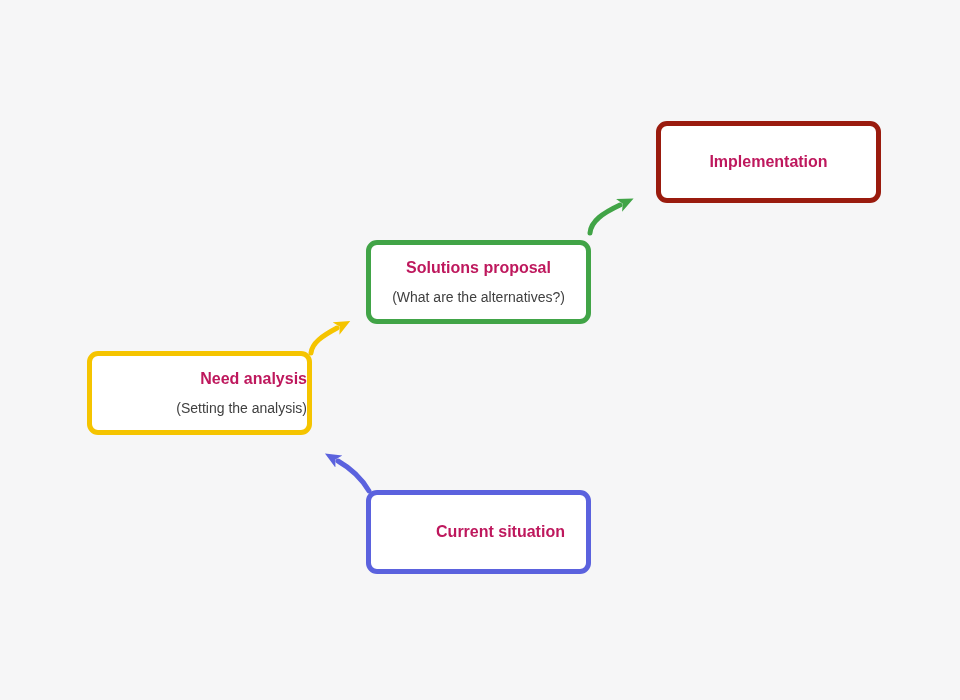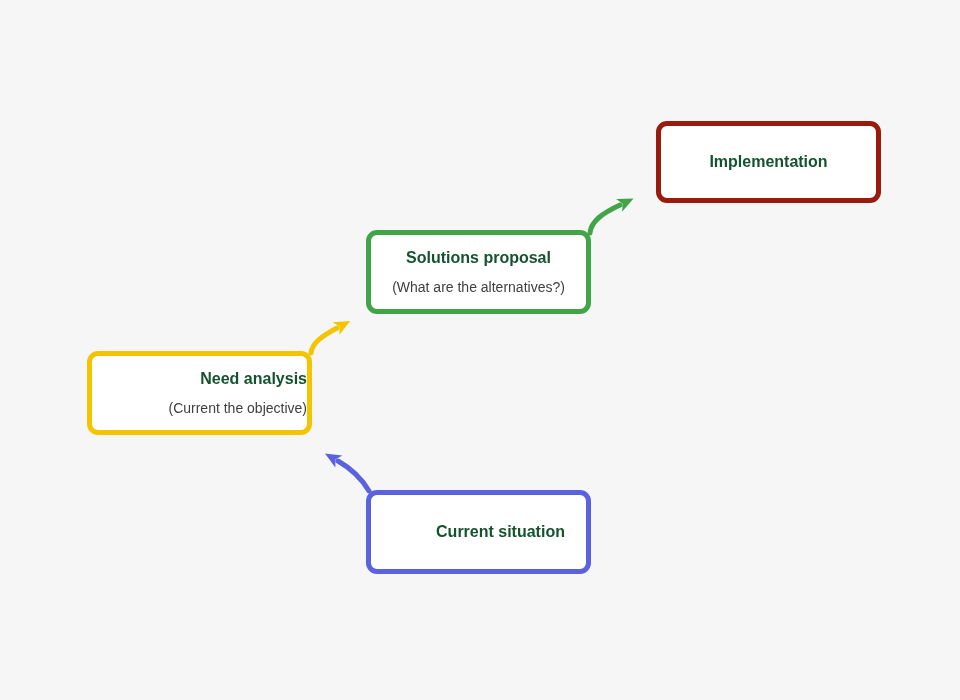--- a/index.html
+++ b/index.html
@@ -31,31 +31,31 @@
     flex-direction: column;
     align-items: center;
     justify-content: center;
     gap: 11px;
     text-align: center;
     z-index: 2;
   }
   .node-title {
     font-size: 16px;
     font-weight: 700;
-    color: #14532d;
+    color: #be185d;
     line-height: 1.15;
   }
   .node-subtitle {
     font-size: 14px;
     font-weight: 400;
     color: #404040;
     line-height: 1.15;
   }
   #node-implementation { left: 656px; top: 121px; height: 82px; }
-  #node-solutions      { left: 366px; top: 230px; }
+  #node-solutions      { left: 366px; top: 240px; }
   #node-need           { left:  87px; top: 351px; }
   #node-current        { left: 366px; top: 490px; }
   .edge-path {
     fill: none;
     stroke-width: 5px;
     stroke-linecap: round;
   }
 </style>
 </head>
 <body>
@@ -81,21 +81,21 @@
 
     <path class="edge-path" d="M 590 233 C 591 221, 603 213, 620 205" marker-end="url(#head-edge2)" stroke="#41a447"></path>
   </svg>
 
   <div class="node" id="node-current" style="border-color: rgb(91, 98, 222); padding-left: 44px;">
     <div class="node-title">Current situation</div>
   </div>
 
   <div class="node" id="node-need" style="border-color: rgb(245, 196, 0); align-items: flex-end;">
     <div class="node-title">Need analysis</div>
-    <div class="node-subtitle">(Current the objective)</div>
+    <div class="node-subtitle">(Setting the analysis)</div>
   </div>
 
   <div class="node" id="node-solutions" style="border-color: rgb(65, 164, 71);">
     <div class="node-title">Solutions proposal</div>
     <div class="node-subtitle">(What are the alternatives?)</div>
   </div>
 
   <div class="node" id="node-implementation" style="border-color: rgb(154, 27, 14);">
     <div class="node-title">Implementation</div>
   </div>

